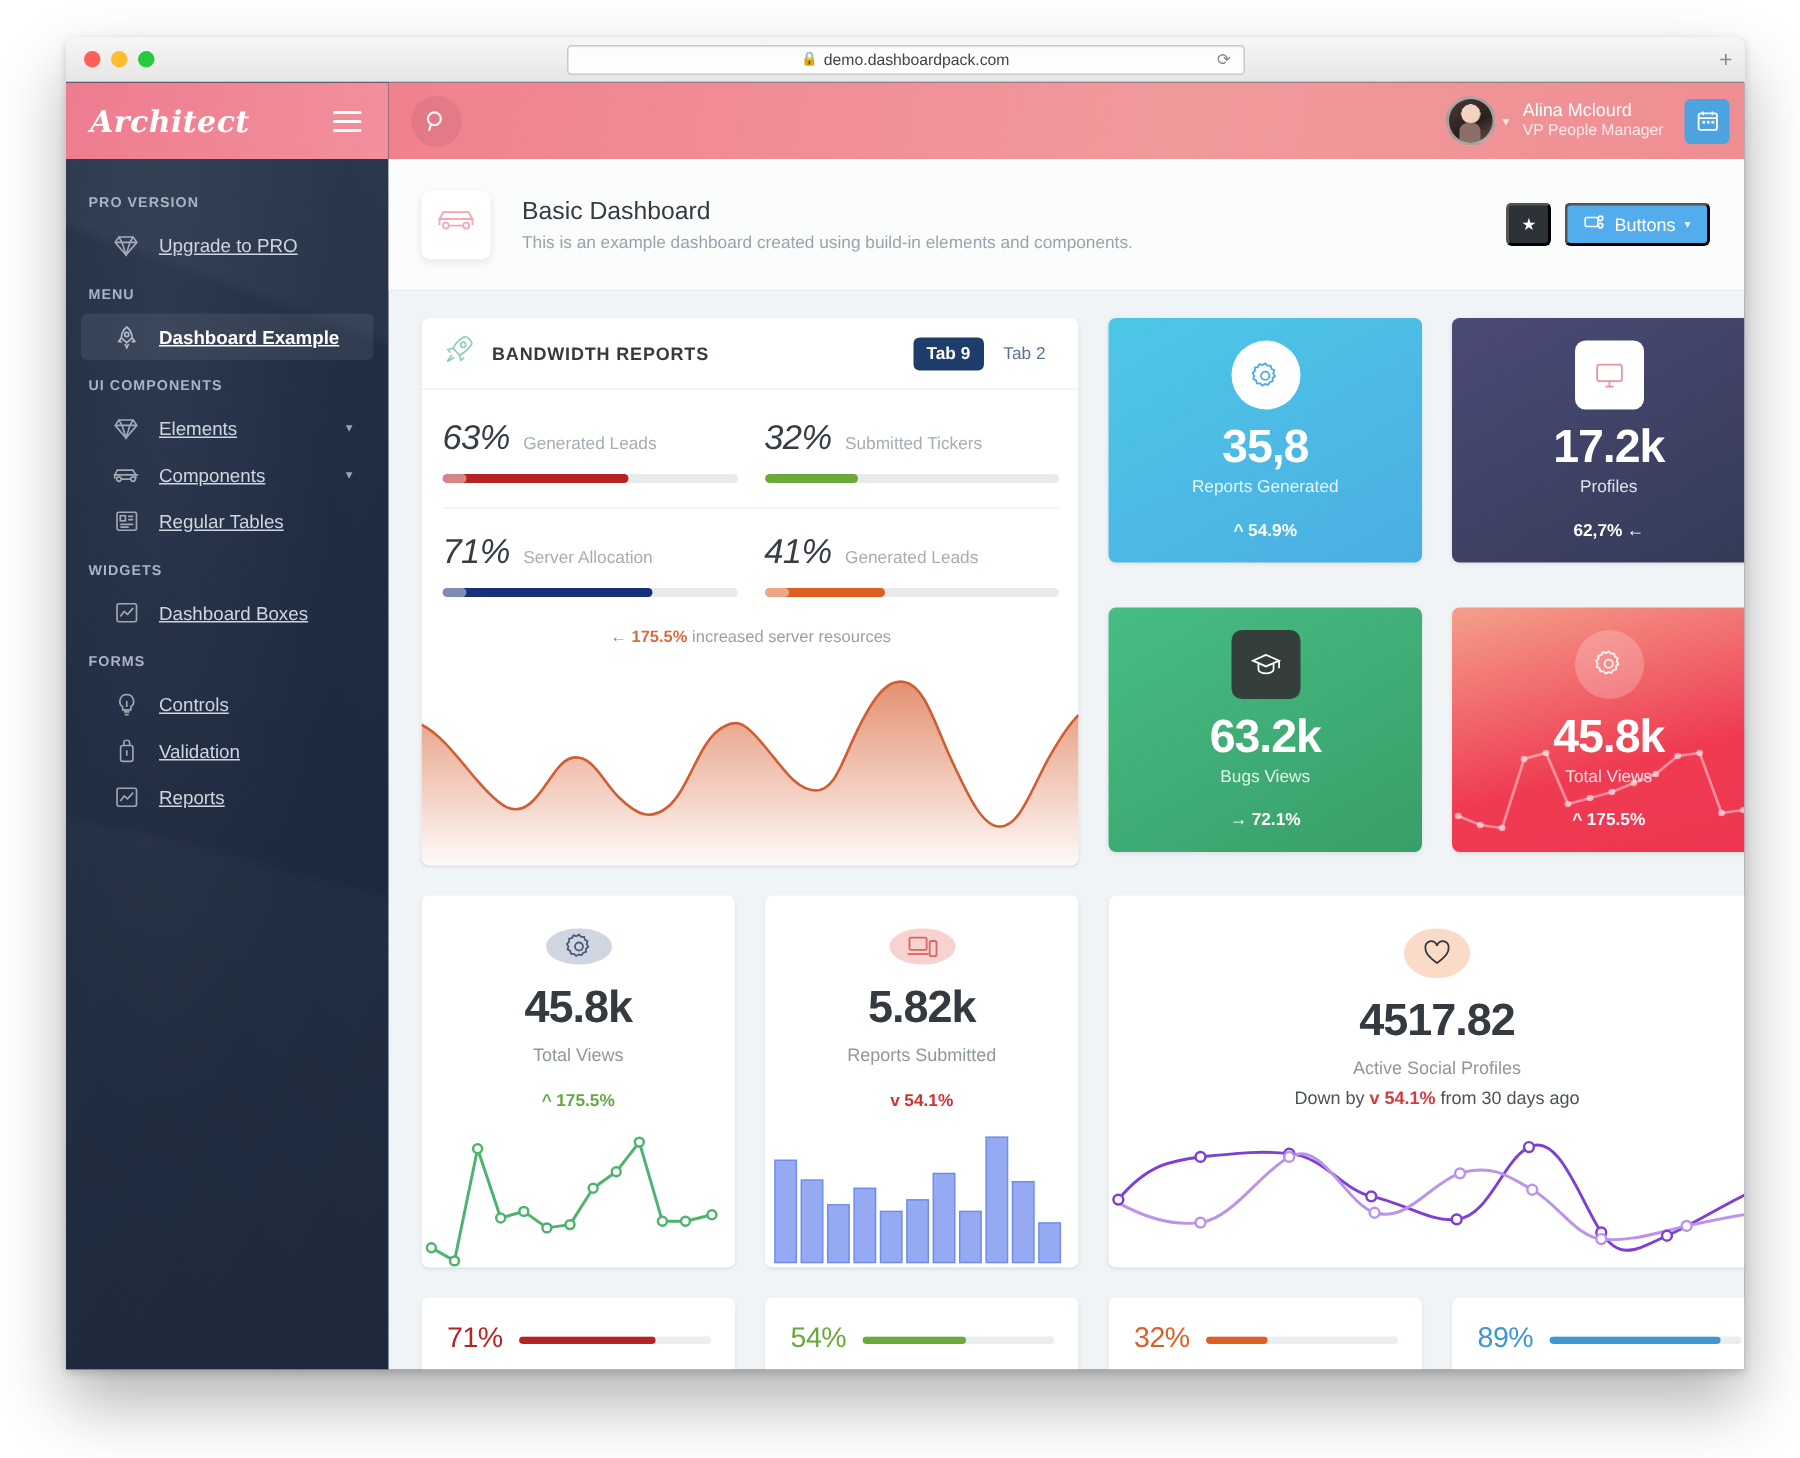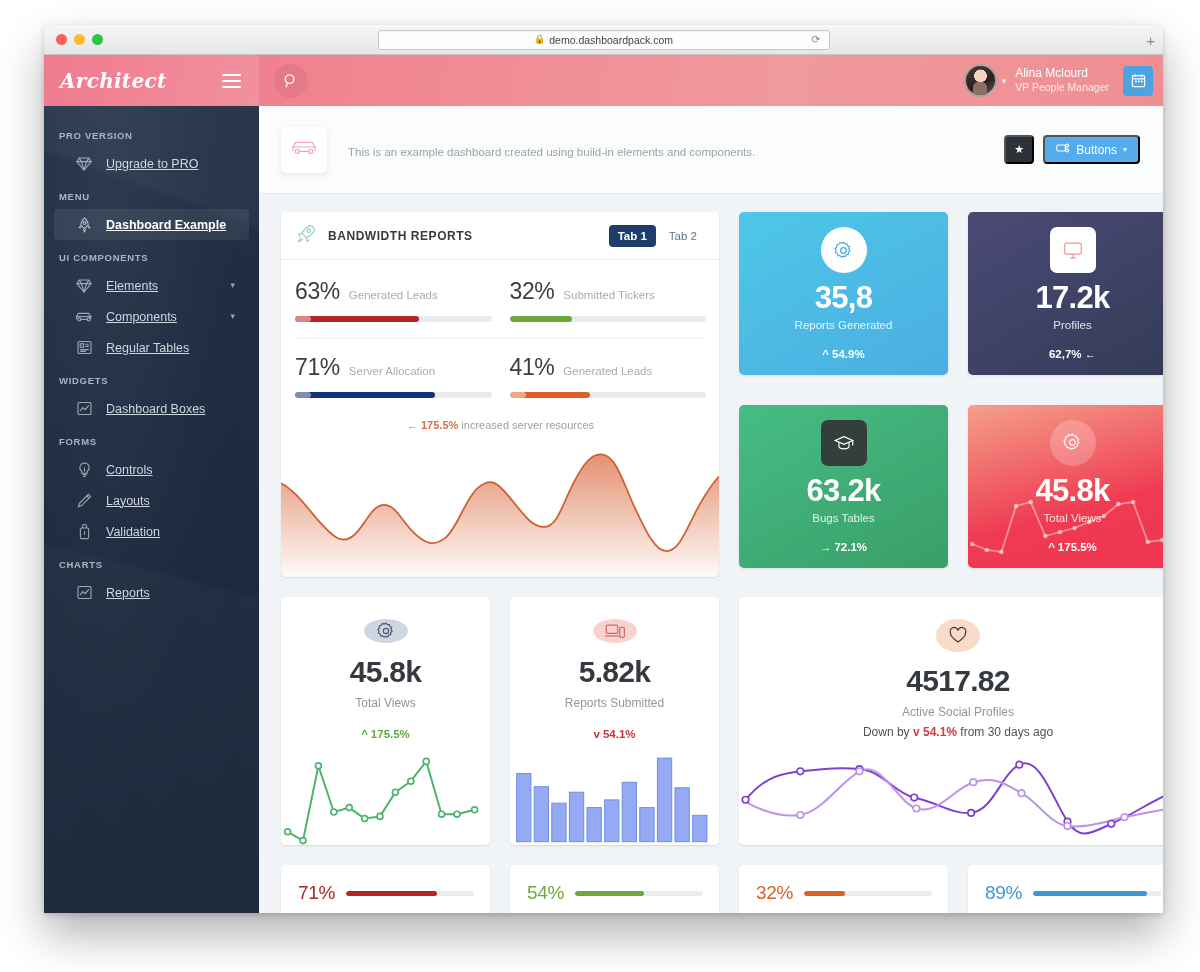--- a/index.html
+++ b/index.html
@@ -241,21 +241,21 @@
   .tab {
     font-size: 11.5px; padding: 5px 9px; border-radius: 4px;
     color: #5b7490; cursor: pointer;
   }
   .tab.active { background: #1e3d6b; color: #fff; font-weight: 700; }
   .bw-body { padding: 18px 13px 0 14px; }
   .prog-grid { display: grid; grid-template-columns: 1fr 1fr; column-gap: 18px; }
   .prog-item { padding-bottom: 4px; }
   .prog-row2 { border-top: 1px solid #f0f2f4; margin-top: 12px; padding-top: 15px; }
   .prog-head { display: flex; align-items: baseline; gap: 9px; }
-  .prog-val { font-size: 23px; color: #373d44; font-weight: 400; letter-spacing: -0.4px; }
+  .prog-val { font-size: 23px; color: #373d44; font-weight: 400; letter-spacing: -0.4px; font-style: italic; }
   .prog-lbl { font-size: 11.5px; color: #a5adb5; }
   .track {
     height: 6px; border-radius: 3px; background: #e8eaec;
     margin-top: 11px; position: relative; overflow: hidden;
   }
   .fill { position: absolute; left: 0; top: 0; height: 100%; border-radius: 3px; }
   .fill .lead {
     position: absolute; left: 0; top: 0; height: 100%; width: 16px;
     border-radius: 3px; background: rgba(255,255,255,0.45);
   }
@@ -440,39 +440,29 @@
           <span class="sb-ico">
               <svg width="13" height="16" viewBox="0 0 13 16" fill="none" stroke="#cfd6e0" stroke-width="1.1">
                 <path d="M6.5 1a4.6 4.6 0 0 0-2.7 8.3v1.9h5.4V9.3A4.6 4.6 0 0 0 6.5 1z"></path>
                 <path d="M4.6 12.6h3.8M5.2 14.4h2.6M6.5 5.4v4"></path>
               </svg>
             </span>
           <span>Controls</span>
         </div>
         <div class="sb-item">
           <span class="sb-ico">
-              <svg width="15" height="15" viewBox="0 0 15 15" fill="none" stroke="#cfd6e0" stroke-width="1.1">
-                <path d="M11.4 1.4l2.2 2.2-9 9L1.4 13.6l1-3.2z"></path>
-                <path d="M9.8 3l2.2 2.2"></path>
-              </svg>
-            </span>
-          <span>Layouts</span>
-        </div>
-        <div class="sb-item">
-          <span class="sb-ico">
               <svg width="11" height="16" viewBox="0 0 11 16" fill="none" stroke="#cfd6e0" stroke-width="1.1">
                 <rect x="1.4" y="4" width="8.2" height="10.6" rx="1.4"></rect>
                 <path d="M3.6 4V2.2a1.9 1.9 0 0 1 3.8 0V4"></path>
                 <path d="M5.5 7.2v3.6"></path>
               </svg>
             </span>
           <span>Validation</span>
         </div>
 
-        <div class="sb-heading">CHARTS</div>
         <div class="sb-item">
           <span class="sb-ico">
               <svg width="15" height="15" viewBox="0 0 15 15" fill="none" stroke="#cfd6e0" stroke-width="1.1">
                 <rect x="1" y="1.5" width="13" height="12" rx="1.3"></rect>
                 <path d="M3.2 10l2.6-3.4L8 8.6l3.8-4.2"></path>
               </svg>
             </span>
           <span>Reports</span>
         </div>
       </nav>
@@ -513,20 +503,21 @@
             <svg width="26" height="18" viewBox="0 0 26 18" fill="none" stroke="#f0a8b4" stroke-width="1.2">
                 <path d="M2 12V8l2.6-4.6h16.8L24 8v4"></path>
                 <path d="M1.4 8h23.2"></path>
                 <circle cx="6.2" cy="12.4" r="2"></circle>
                 <circle cx="19.8" cy="12.4" r="2"></circle>
                 <path d="M8.2 12.4h9.6"></path>
               </svg>
           </span>
         </div>
         <div class="ph-text">
+          <div class="ph-title">Basic Dashboard</div>
           <div class="ph-sub">This is an example dashboard created using build-in elements and components.</div>
         </div>
         <div class="ph-actions">
           <button class="btn-star">
             <span>★</span>
           </button>
           <button class="btn-buttons">
             <span>
               <svg width="14" height="12" viewBox="0 0 14 12" fill="none" stroke="#fff" stroke-width="1.1">
                   <rect x="0.8" y="3" width="8.4" height="6" rx="1.2"></rect>
@@ -546,21 +537,21 @@
           <div class="bw-head">
             <span>
               <svg width="22" height="22" viewBox="0 0 22 22" fill="none" stroke="#8fcfc0" stroke-width="1.15">
                   <path d="M14.8 2.4c2.6.6 4.2 2.4 4.8 4.8-2.4 3.8-5.6 6.4-8.2 7.6L7 10.2C8.2 7.6 10.9 4.4 14.8 2.4z"></path>
                   <circle cx="13.8" cy="7.8" r="1.7"></circle>
                   <path d="M7 10.2L3.6 11l1.6 2.2M11.4 14.8l.8 3.4 2.2-1.6M6.2 14.4l-3 4.6 4.8-2.8"></path>
                 </svg>
             </span>
             <span class="bw-title">BANDWIDTH REPORTS</span>
             <span class="tabs">
-              <span class="tab active">Tab 1</span>
+              <span class="tab active">Tab 9</span>
               <span class="tab">Tab 2</span>
             </span>
           </div>
 
           <div class="bw-body">
             <div class="prog-grid">
               <div class="prog-item">
                 <div class="prog-head">
                   <span class="prog-val">63%</span>
                   <span class="prog-lbl">Generated Leads</span>
@@ -659,21 +650,21 @@
 
         <section class="tile" style="background:linear-gradient(150deg,#45bd84,#3a9e68)">
           <span class="tile-badge tb-square-dark">
             <svg width="22" height="22" viewBox="0 0 24 24" fill="none" stroke="#ffffff" stroke-width="1.3">
                 <path d="M12 5L2.5 9.2 12 13.4l9.5-4.2z"></path>
                 <path d="M6.5 11.2v4.4c0 1.6 2.5 2.8 5.5 2.8s5.5-1.2 5.5-2.8v-4.4"></path>
                 <path d="M21.5 9.2v5.6"></path>
               </svg>
           </span>
           <div class="tile-value">63.2k</div>
-          <div class="tile-label">Bugs Tables</div>
+          <div class="tile-label">Bugs Views</div>
           <div class="tile-delta">
             <span>→</span>
             <span>72.1%</span>
           </div>
         </section>
 
         <section class="tile" style="background:linear-gradient(165deg,#f4a08b,#ef3b52 62%,#ef3550)">
           <span class="tile-spark">
             <svg viewBox="0 0 200 74" preserveAspectRatio="none">
               <polyline points="4,62 18,68 32,70 46,24 60,20 74,54 88,50 102,46 116,40 130,34 144,22 158,20 172,60 186,58 198,54" fill="none" stroke="rgba(255,255,255,0.42)" stroke-width="1.8"></polyline>

